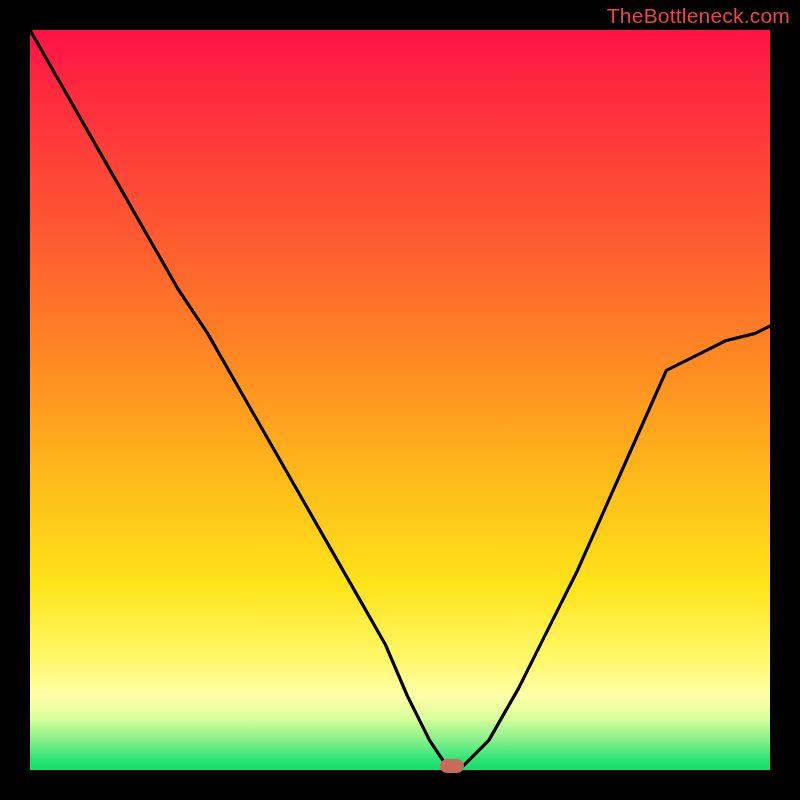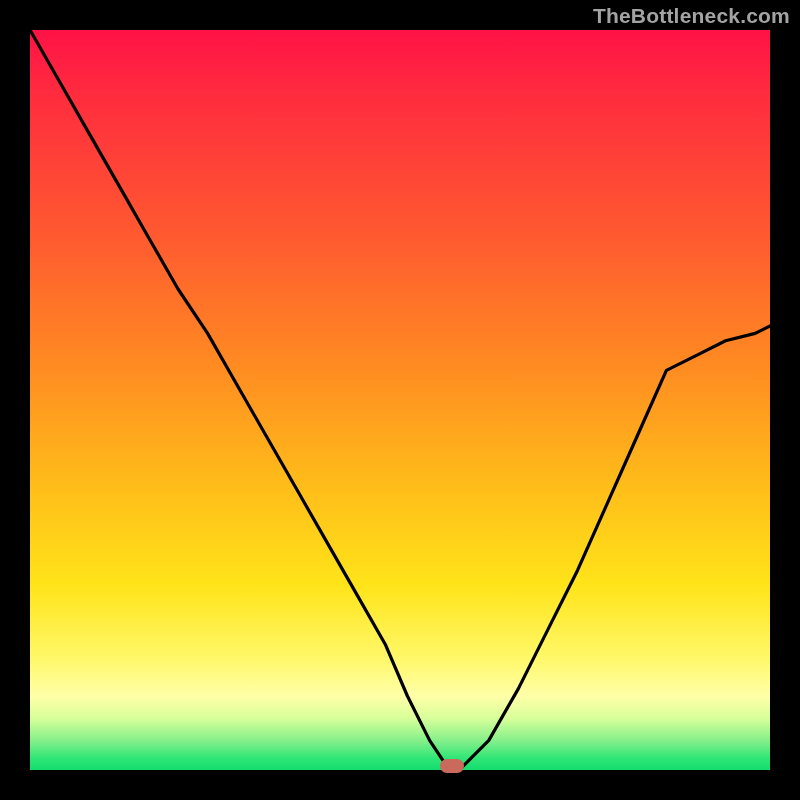--- a/index.html
+++ b/index.html
@@ -14,25 +14,24 @@
   .frame {
     position: relative;
     width: 800px;
     height: 800px;
     background: #000;
   }
   .watermark {
     position: absolute;
     top: 4px;
     right: 10px;
-    color: #a3a3a3;
+    color: #ef4444;
     font-size: 21px;
     letter-spacing: 0.2px;
     z-index: 10;
-    font-weight: bold;
   }
   .plot {
     position: absolute;
     left: 30px;
     top: 30px;
     width: 740px;
     height: 740px;
     
     background: linear-gradient(to bottom,
       #ff1246 0%,

